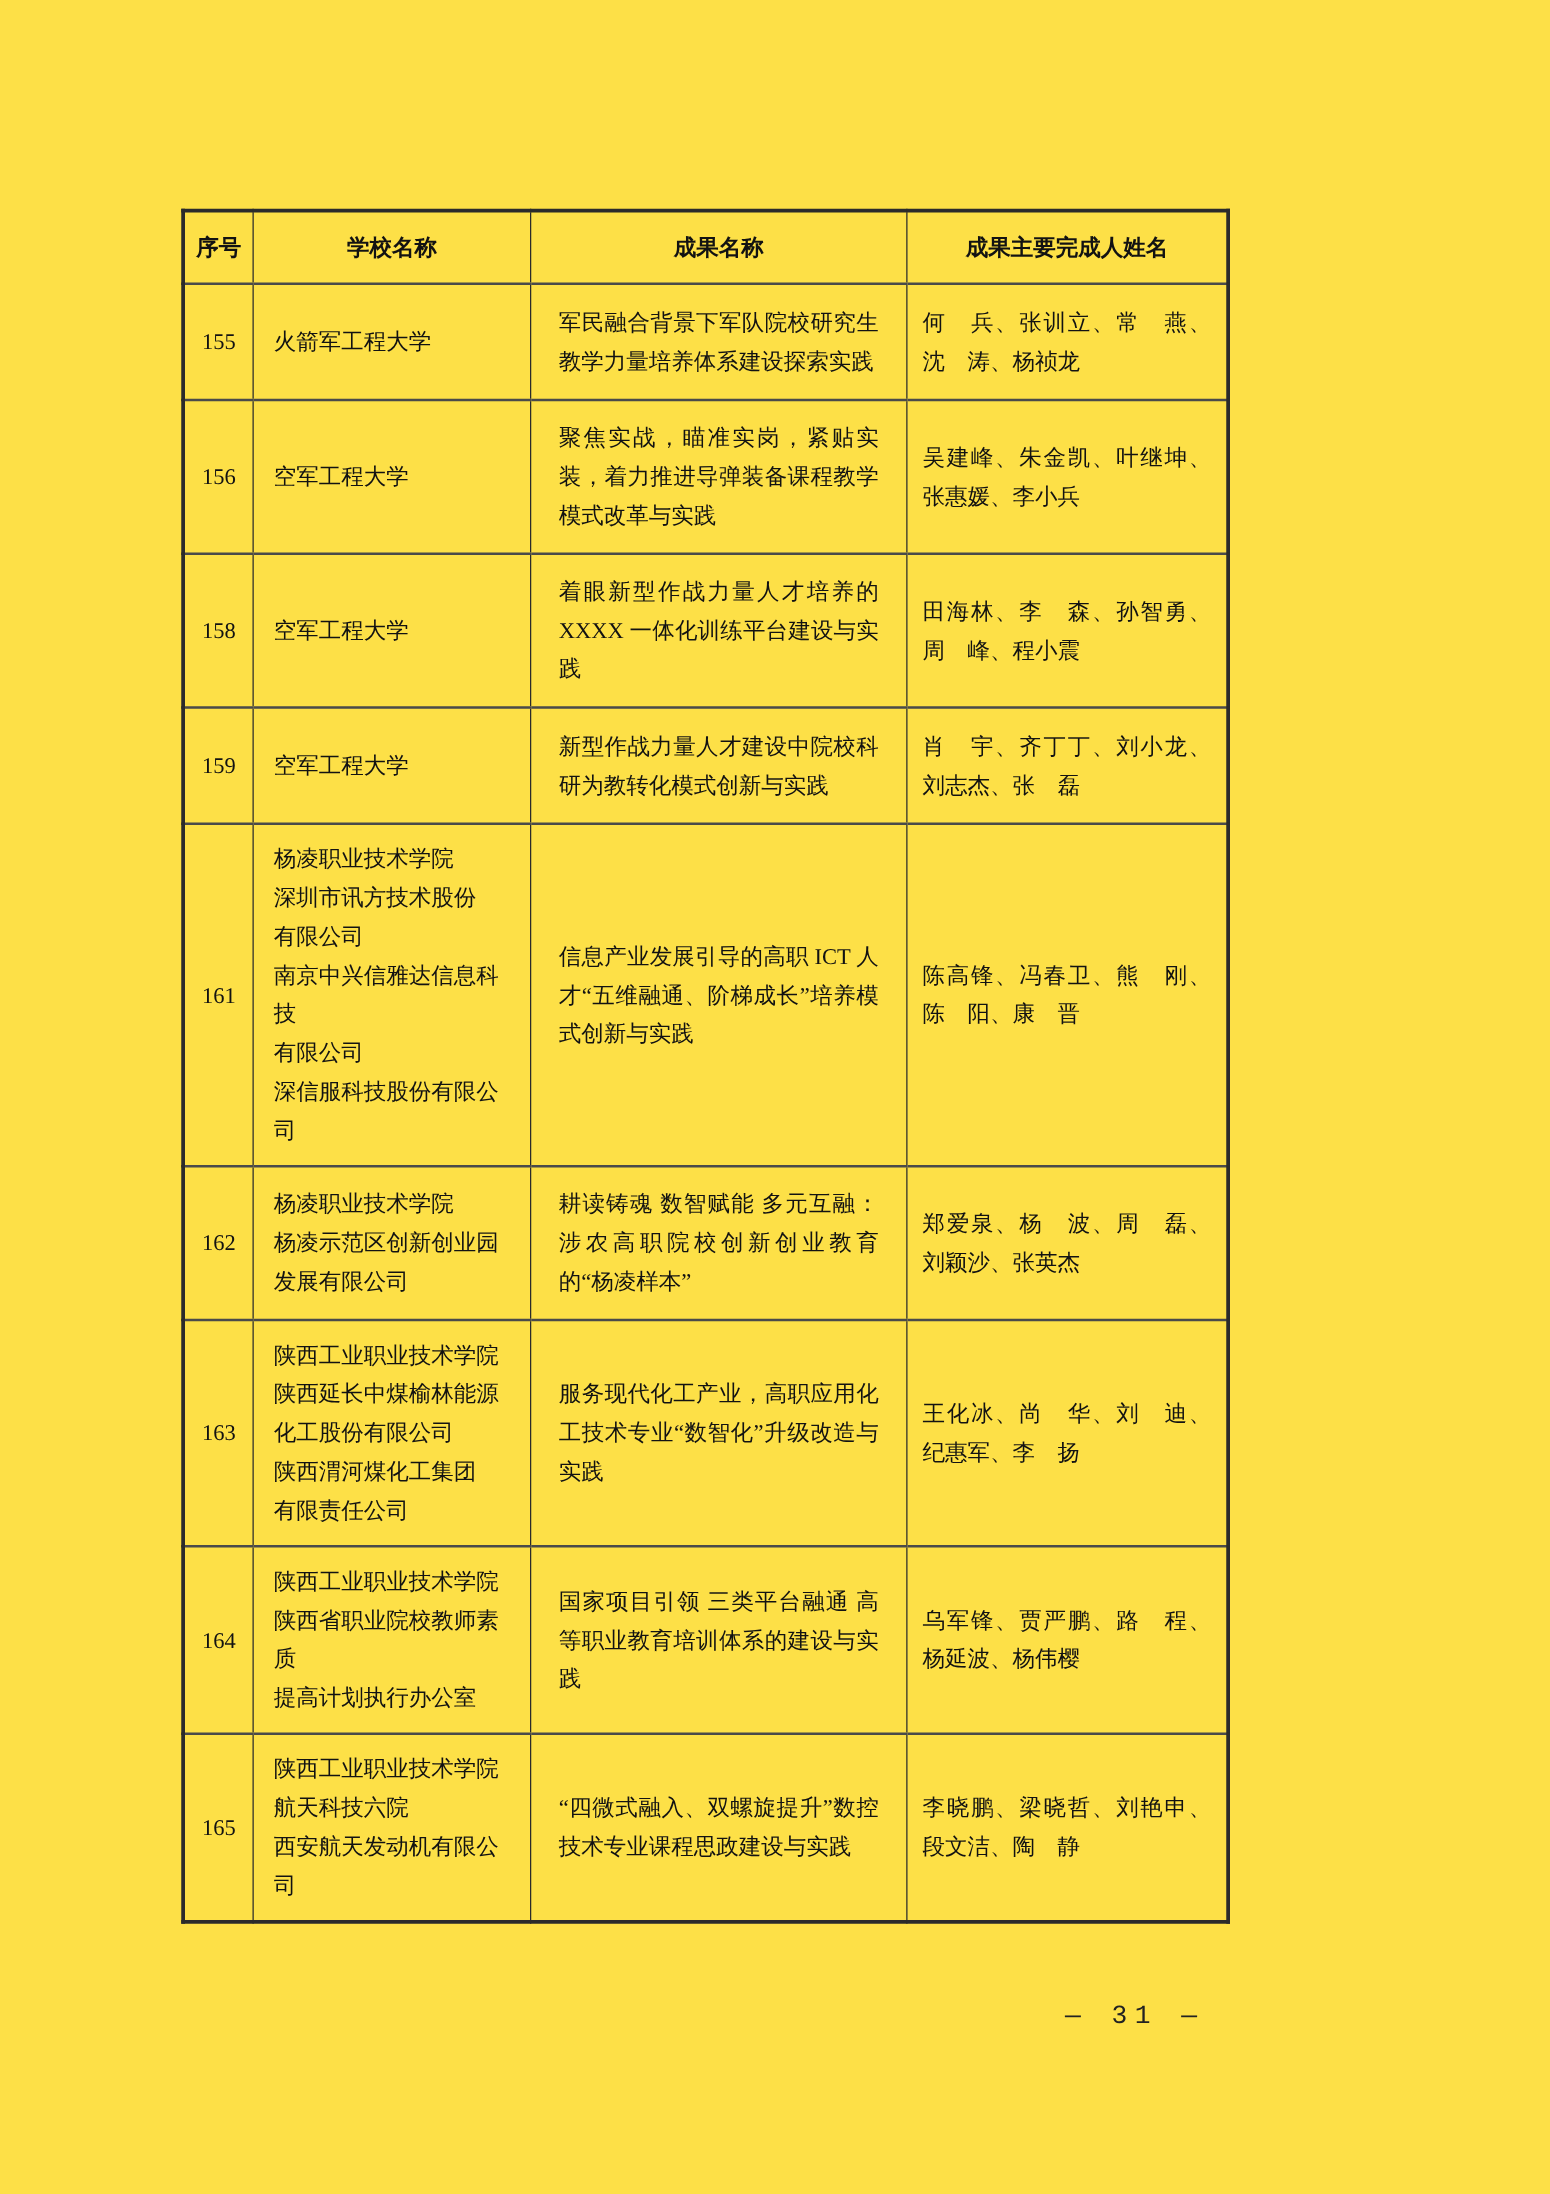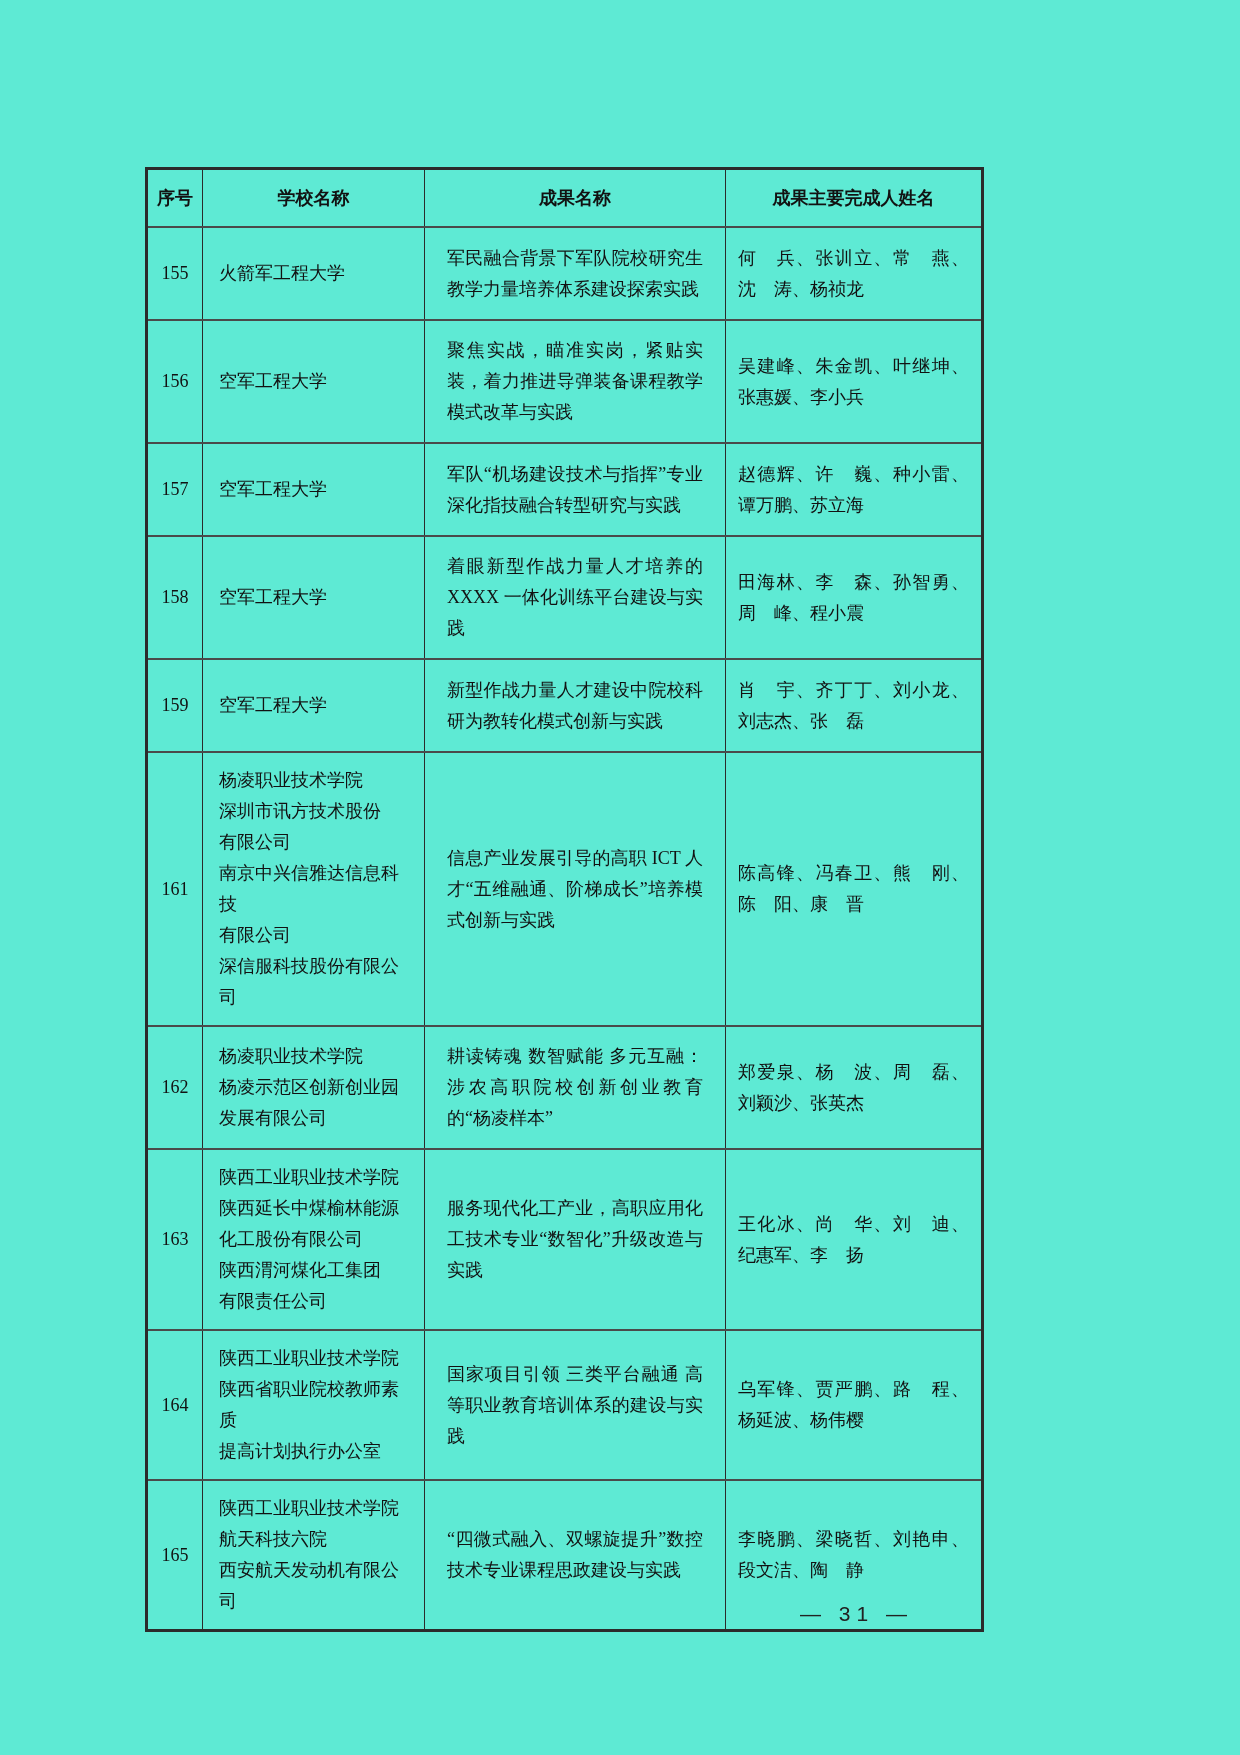--- a/index.html
+++ b/index.html
@@ -1,20 +1,20 @@
 <!DOCTYPE html>
 <html><head>
 <meta charset="utf-8">
 <style>
   html, body { margin: 0; padding: 0; background: #ffffff; }
   .page {
     position: relative;
     width: 1240px;
     height: 1755px;
-    background: #5eead4;
+    background: #fde047;
     font-family: "Liberation Serif", serif;
     color: #121212;
     overflow: hidden;
   }
   table.results {
     position: absolute;
     left: 145px;
     top: 167px;
     width: 836px;
     border-collapse: collapse;
@@ -54,26 +54,26 @@
   td.achievement {
     text-align: justify;
     padding: 14px 22px;
   }
   td.contributors {
     text-align: justify;
     padding: 14px 12px;
   }
   .page-number {
     position: absolute;
-    left: 800px;
+    left: 852px;
     top: 1602px;
     font-size: 21px;
     letter-spacing: 6px;
     color: #222;
-    font-family: Liberation Sans, sans-serif;
+    font-family: Liberation Mono, monospace;
   }
 </style>
 </head>
 <body>
 
 <div class="page">
 
   <table class="results">
     <colgroup>
       <col class="c-no">
@@ -94,26 +94,20 @@
         <td class="no">155</td>
         <td class="school">火箭军工程大学</td>
         <td class="achievement">军民融合背景下军队院校研究生教学力量培养体系建设探索实践</td>
         <td class="contributors">何　兵、张训立、常　燕、沈　涛、杨祯龙</td>
       </tr>
       <tr>
         <td class="no">156</td>
         <td class="school">空军工程大学</td>
         <td class="achievement">聚焦实战，瞄准实岗，紧贴实装，着力推进导弹装备课程教学模式改革与实践</td>
         <td class="contributors">吴建峰、朱金凯、叶继坤、张惠媛、李小兵</td>
-      </tr>
-      <tr>
-        <td class="no">157</td>
-        <td class="school">空军工程大学</td>
-        <td class="achievement">军队“机场建设技术与指挥”专业深化指技融合转型研究与实践</td>
-        <td class="contributors">赵德辉、许　巍、种小雷、谭万鹏、苏立海</td>
       </tr>
       <tr>
         <td class="no">158</td>
         <td class="school">空军工程大学</td>
         <td class="achievement">着眼新型作战力量人才培养的 XXXX 一体化训练平台建设与实践</td>
         <td class="contributors">田海林、李　森、孙智勇、周　峰、程小震</td>
       </tr>
       <tr>
         <td class="no">159</td>
         <td class="school">空军工程大学</td>

